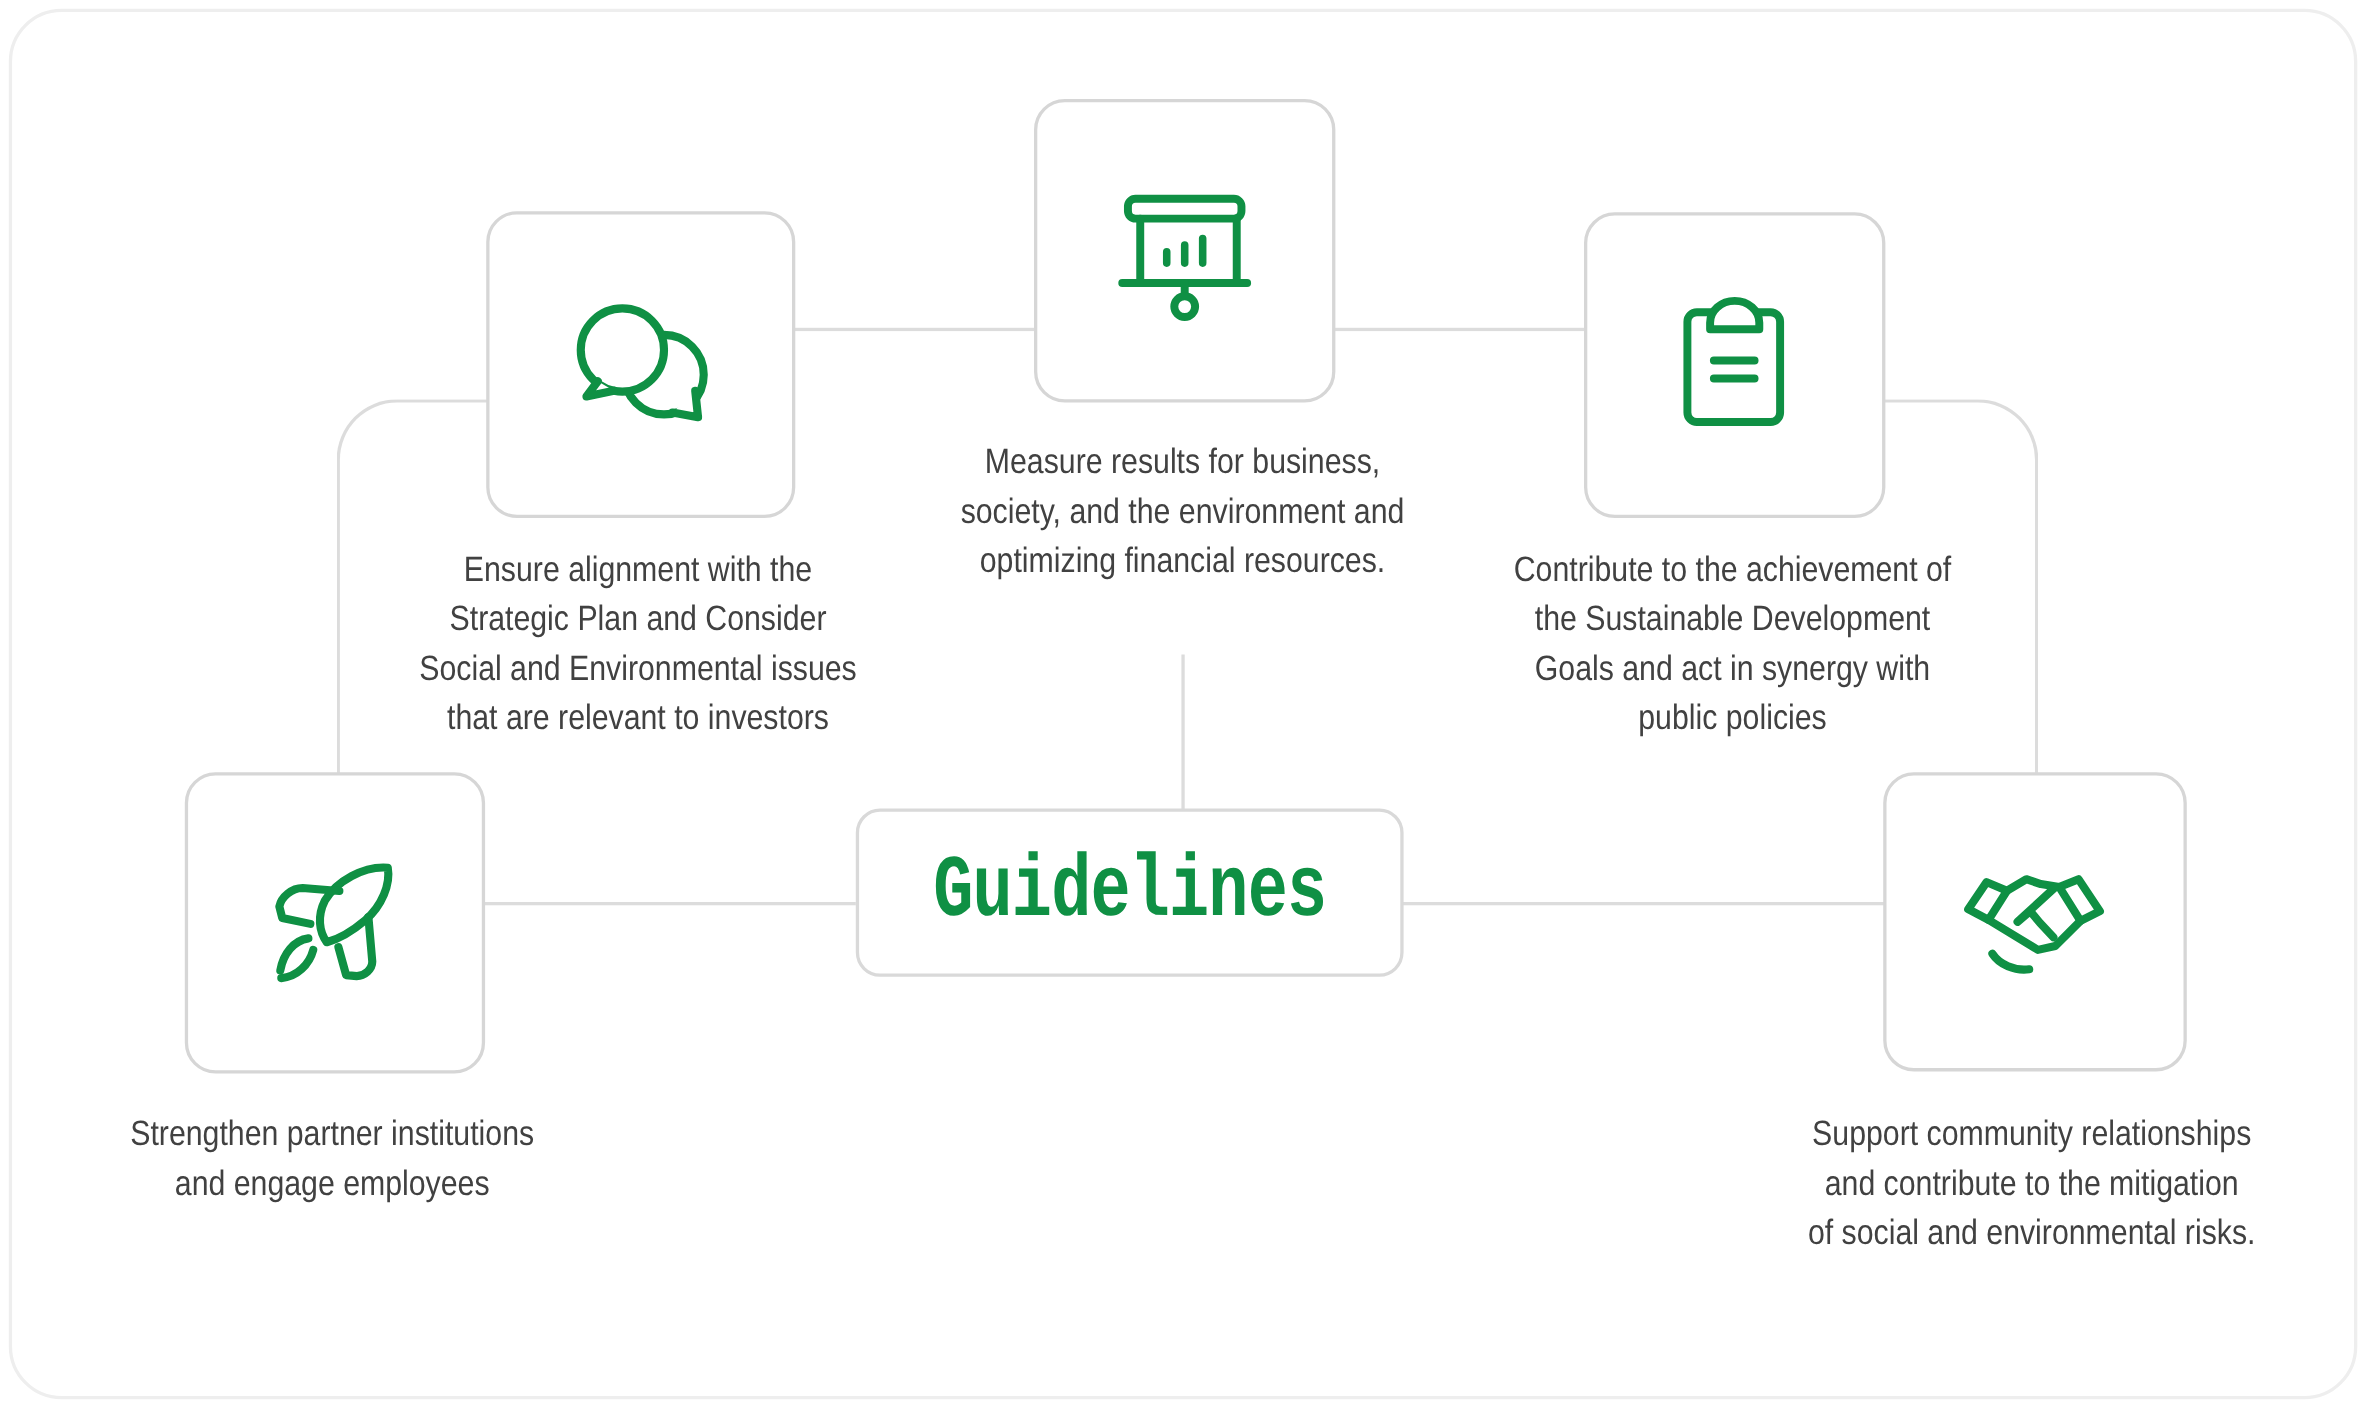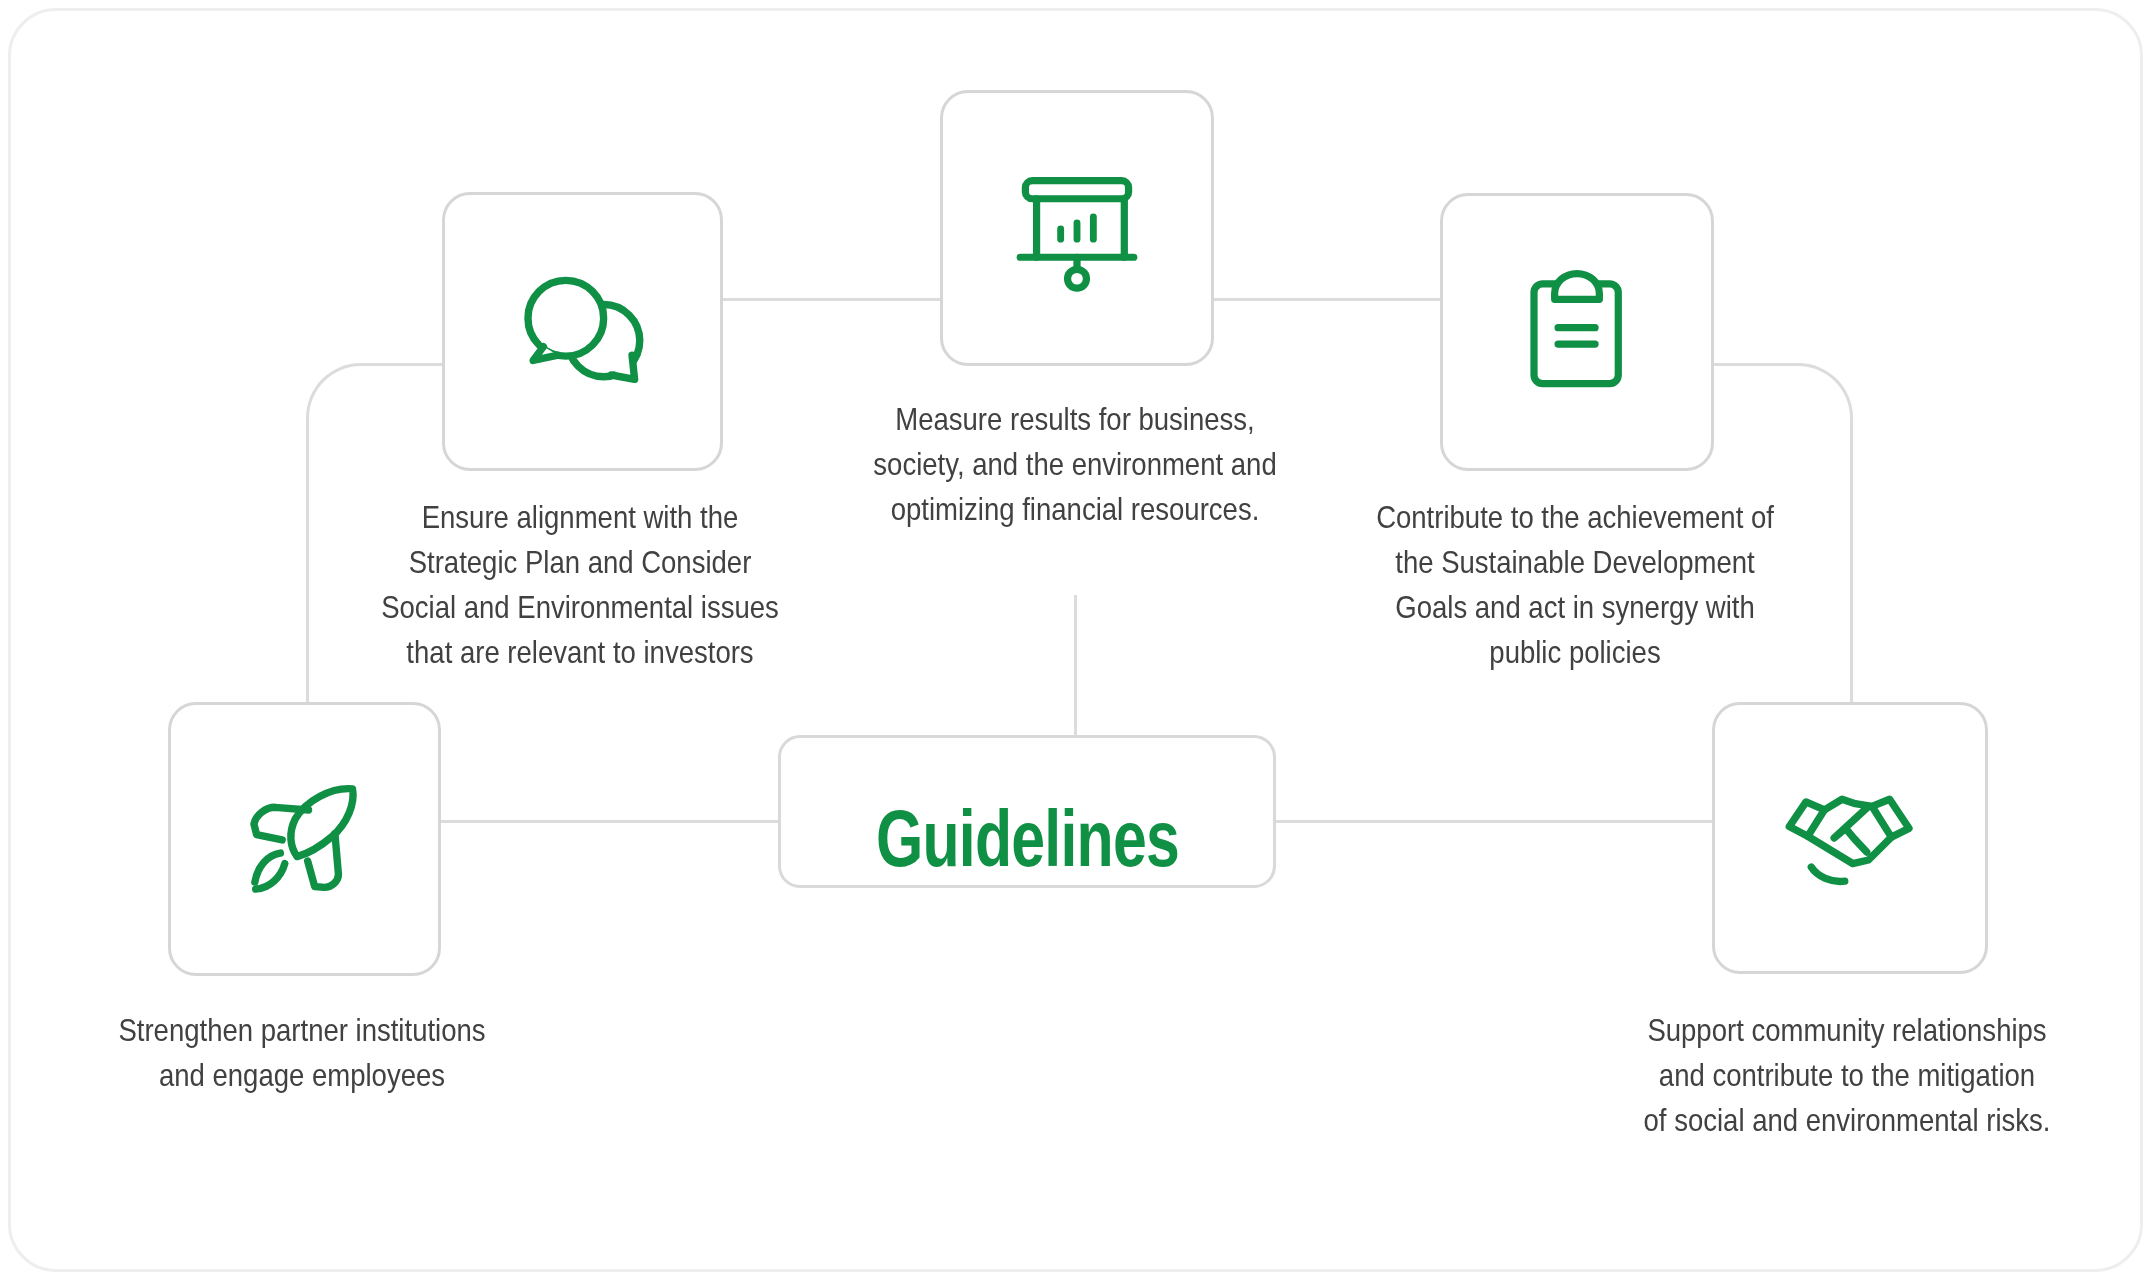--- a/index.html
+++ b/index.html
@@ -31,21 +31,21 @@
   
   .caption{
     position:absolute;width:500px;text-align:center;color:#414141;
     font-size:32px;line-height:45px;white-space:pre-line;
     transform:scaleX(0.86);transform-origin:50% 0;
   }
   
   .guidelines-box{
     position:absolute;left:778px;top:735px;width:492px;height:147px;
     background:#ffffff;border:3px solid #d9d9d9;border-radius:22px;
-    display:flex;align-items:flex-end;justify-content:center;
+    display:flex;align-items:center;justify-content:center;font-family:Liberation Mono, monospace;
   }
   .guidelines-label{
     color:#0f9044;font-weight:bold;font-size:80px;letter-spacing:-1px;
     transform:scaleX(0.76);transform-origin:center;white-space:nowrap;
   }
 </style>
 </head>
 <body>
 
 <div id="canvas">

